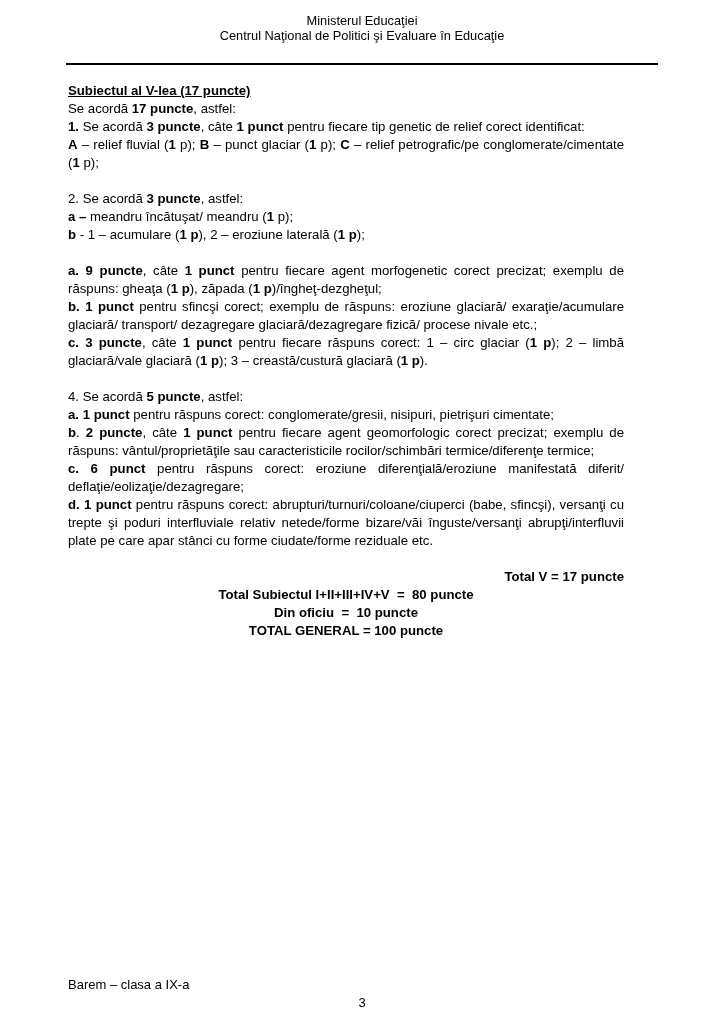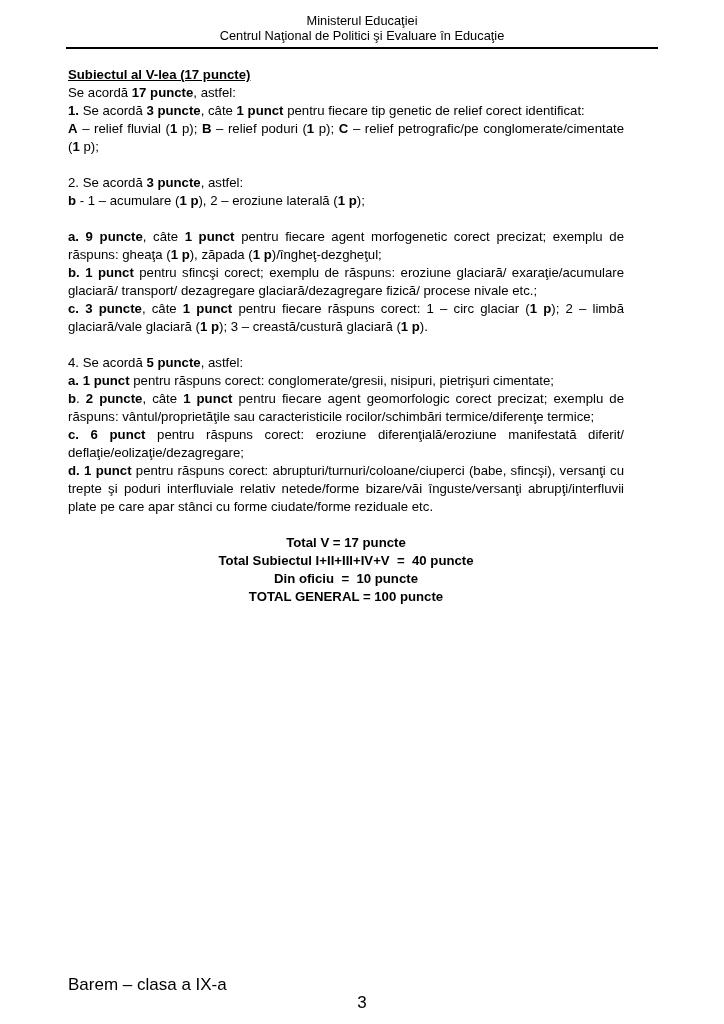--- a/index.html
+++ b/index.html
@@ -14,75 +14,76 @@
     font-size: 13.2px;
     line-height: 18px;
     overflow: hidden;
   }
   .doc-header {
     margin: 13px 66px 0 66px;
     text-align: center;
     font-size: 12.8px;
     line-height: 15px;
     border-bottom: 2px solid #000000;
-    padding-bottom: 4px;
+    padding-bottom: 20px;
   }
   .doc-body {
     margin: 17px 100px 0 68px;
     text-align: justify;
   }
   .para { min-height: 18px; }
   .spacer { height: 18px; }
   .b { font-weight: bold; }
   .i { }
   .u { text-decoration: underline; }
   .center { text-align: center; white-space: pre-wrap; }
-  .right { text-align: center; }
+  .right { text-align: right; }
   .doc-footer {
     position: absolute;
     left: 68px;
     right: 68px;
     bottom: 13px;
-    font-size: 17px;
+    font-size: 13px;
     line-height: 17px;
   }
   .footer-label { text-align: left; }
   .footer-page { text-align: center; margin-top: 1px; }
 </style>
 </head>
 <body>
 
 <div class="page" style="background: rgb(255, 255, 255); color: rgb(0, 0, 0);">
 
   <header class="doc-header">
     <div class="hdr-line">Ministerul Educaţiei</div>
     <div class="hdr-line">Centrul Naţional de Politici şi Evaluare în Educaţie</div>
   </header>
 
   <main class="doc-body">
       <div class="para"><span class="b u">Subiectul al V-lea (17 puncte)</span></div>
       <div class="para"><span>Se acordă </span><span class="b">17 puncte</span><span>, astfel:</span></div>
       <div class="para"><span class="b">1.</span><span> Se acordă </span><span class="b">3 puncte</span><span>, câte </span><span class="b">1 punct</span><span> pentru fiecare tip genetic de relief corect identificat:</span></div>
-      <div class="para"><span class="b">A</span><span> – relief fluvial (</span><span class="b">1</span><span> p); </span><span class="b">B</span><span> – relief poduri (</span><span class="b">1</span><span> p); </span><span class="b">C</span><span> – relief petrografic/pe conglomerate/cimentate (</span><span class="b">1</span><span> p);</span></div>
+      <div class="para"><span class="b">A</span><span> – relief fluvial (</span><span class="b">1</span><span> p); </span><span class="b">B</span><span> – punct glaciar (</span><span class="b">1</span><span> p); </span><span class="b">C</span><span> – relief petrografic/pe conglomerate/cimentate (</span><span class="b">1</span><span> p);</span></div>
       <div class="para spacer"></div>
       <div class="para"><span>2. Se acordă </span><span class="b">3 puncte</span><span>, astfel:</span></div>
+      <div class="para"><span class="b">a –</span><span> meandru încătuşat/ meandru (</span><span class="b">1</span><span> p);</span></div>
       <div class="para"><span class="b">b</span><span> - 1 – acumulare (</span><span class="b">1 p</span><span>), 2 – eroziune laterală (</span><span class="b">1 p</span><span>);</span></div>
       <div class="para spacer"></div>
       <div class="para"><span class="b">a. 9 puncte</span><span>, câte </span><span class="b">1 punct</span><span> pentru fiecare agent morfogenetic corect precizat; </span><span class="i">exemplu de răspuns</span><span>: gheaţa (</span><span class="b">1 p</span><span>), zăpada (</span><span class="b">1 p</span><span>)/îngheţ-dezgheţul;</span></div>
       <div class="para"><span class="b">b. 1 punct</span><span> pentru sfincşi corect; </span><span class="i">exemplu de răspuns</span><span>: eroziune glaciară/ exaraţie/acumulare glaciară/ transport/ dezagregare glaciară/dezagregare fizică/ procese nivale etc.;</span></div>
       <div class="para"><span class="b">c. 3 puncte</span><span>, câte </span><span class="b">1 punct</span><span> pentru fiecare răspuns corect: 1 – circ glaciar (</span><span class="b">1 p</span><span>); 2 – limbă glaciară/vale glaciară (</span><span class="b">1 p</span><span>); 3 – creastă/custură glaciară (</span><span class="b">1 p</span><span>).</span></div>
       <div class="para spacer"></div>
       <div class="para"><span>4. Se acordă </span><span class="b">5 puncte</span><span>, astfel:</span></div>
       <div class="para"><span class="b">a. 1 punct</span><span> pentru răspuns corect: conglomerate/gresii, nisipuri, pietrişuri cimentate;</span></div>
       <div class="para"><span class="b">b</span><span>. </span><span class="b">2 puncte</span><span>, câte </span><span class="b">1 punct</span><span> pentru fiecare agent geomorfologic corect precizat; </span><span class="i">exemplu de răspuns</span><span>: vântul/proprietăţile sau caracteristicile rocilor/schimbări termice/diferenţe termice;</span></div>
       <div class="para"><span class="b">c. 6 punct</span><span> pentru răspuns corect: eroziune diferenţială/eroziune manifestată diferit/ deflaţie/eolizaţie/dezagregare;</span></div>
       <div class="para"><span class="b">d. 1 punct</span><span> pentru răspuns corect: abrupturi/turnuri/coloane/ciuperci (babe, sfincşi), versanţi cu trepte şi poduri interfluviale relativ netede/forme bizare/văi înguste/versanţi abrupţi/interfluvii plate pe care apar stânci cu forme ciudate/forme reziduale etc.</span></div>
       <div class="para spacer"></div>
       <div class="para right"><span class="b">Total V = 17 puncte</span></div>
-      <div class="para center"><span class="b">Total Subiectul I+II+III+IV+V  =  40 puncte</span></div>
+      <div class="para center"><span class="b">Total Subiectul I+II+III+IV+V  =  80 puncte</span></div>
       <div class="para center"><span class="b">Din oficiu  =  10 puncte</span></div>
       <div class="para center"><span class="b">TOTAL GENERAL = 100 puncte</span></div>
     </main>
 
   <footer class="doc-footer">
     <div class="footer-label">Barem – clasa a IX-a</div>
     <div class="footer-page">3</div>
   </footer>
 
 </div>

